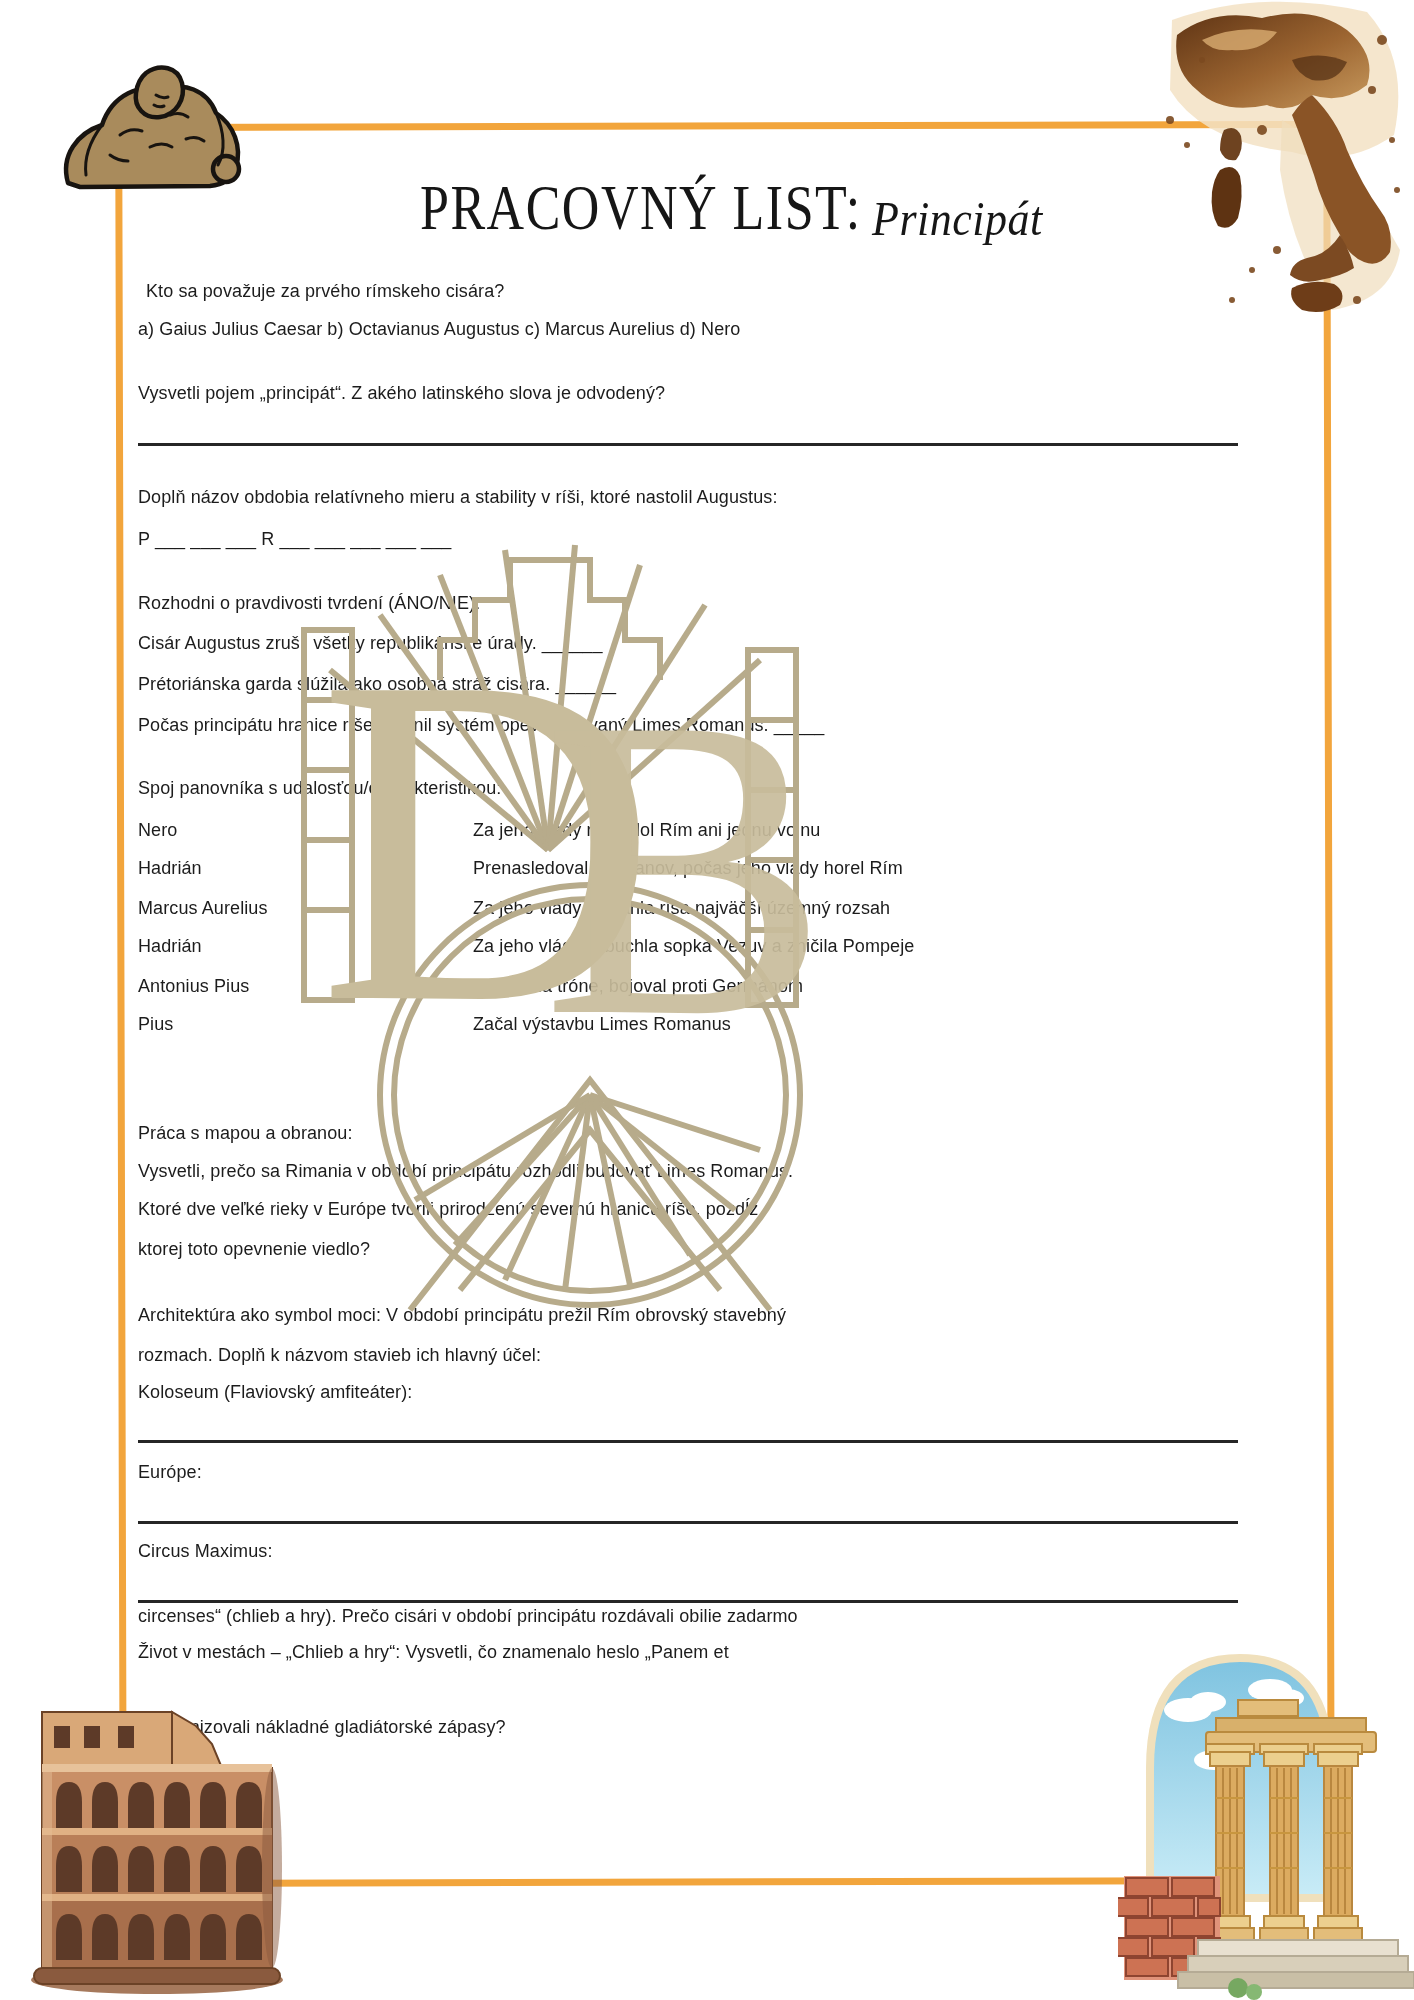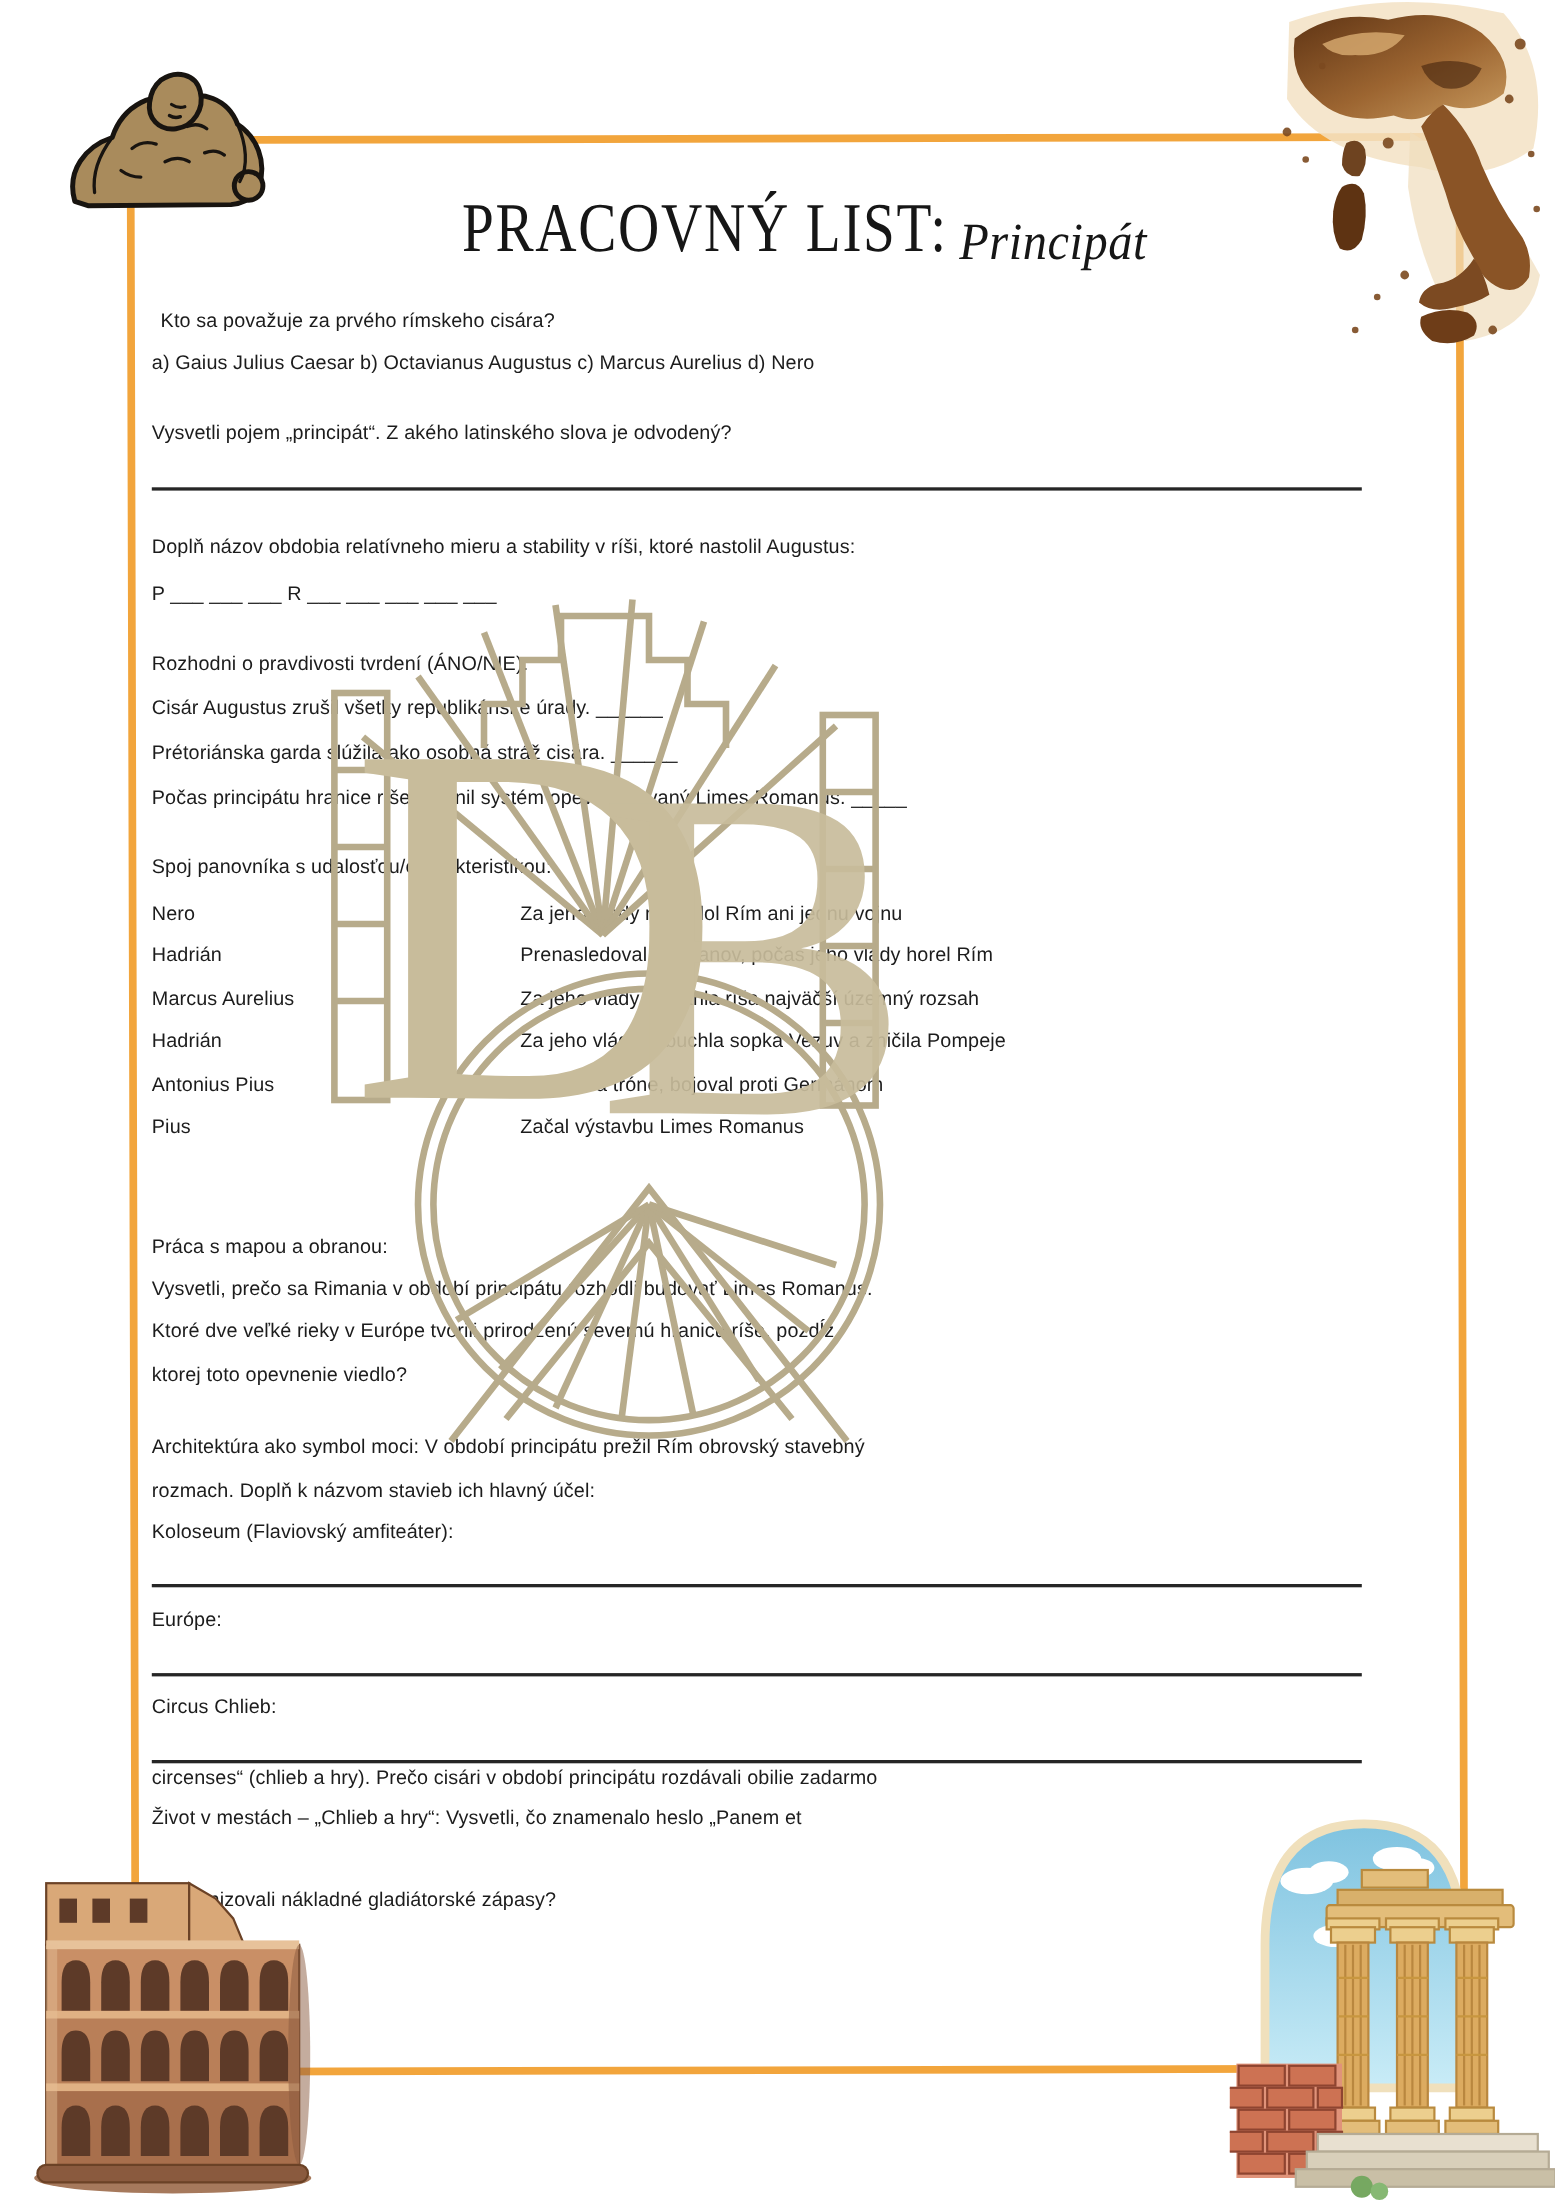--- a/index.html
+++ b/index.html
@@ -75,21 +75,21 @@
 <div class="line" style="top:1156px">Vysvetli, prečo sa Rimania v období principátu rozhodli budovať Limes Romanus.</div>
 <div class="line" style="top:1194px">Ktoré dve veľké rieky v Európe tvorili prirodzenú severnú hranicu ríše, pozdĺž</div>
 <div class="line" style="top:1234px">ktorej toto opevnenie viedlo?</div>
 
 <div class="line" style="top:1300px">Architektúra ako symbol moci: V období principátu prežil Rím obrovský stavebný</div>
 <div class="line" style="top:1340px">rozmach. Doplň k názvom stavieb ich hlavný účel:</div>
 <div class="line" style="top:1377px">Koloseum (Flaviovský amfiteáter):</div>
 <div class="blank-line" style="top:1440px"></div>
 <div class="line" style="top:1457px">Európe:</div>
 <div class="blank-line" style="top:1521px"></div>
-<div class="line" style="top:1536px">Circus Chlieb:</div>
+<div class="line" style="top:1536px">Circus Maximus:</div>
 <div class="blank-line" style="top:1600px"></div>
 
 <div class="line" style="top:1637px">Život v mestách – „Chlieb a hry“: Vysvetli, čo znamenalo heslo „Panem et</div>
 <div class="line" style="top:1601px">circenses“ (chlieb a hry). Prečo cisári v období principátu rozdávali obilie zadarmo</div>
 <div class="line" style="top:1712px">a organizovali nákladné gladiátorské zápasy?</div>
 
 <svg class="abs" style="left:290px; top:520px; z-index:3" width="520" height="810" viewBox="0 0 520 810">
   <g stroke="#b7ab8b" stroke-width="6" fill="none">
     <path d="M258,330 L40,150"></path>
       <path d="M258,330 L90,95"></path>

